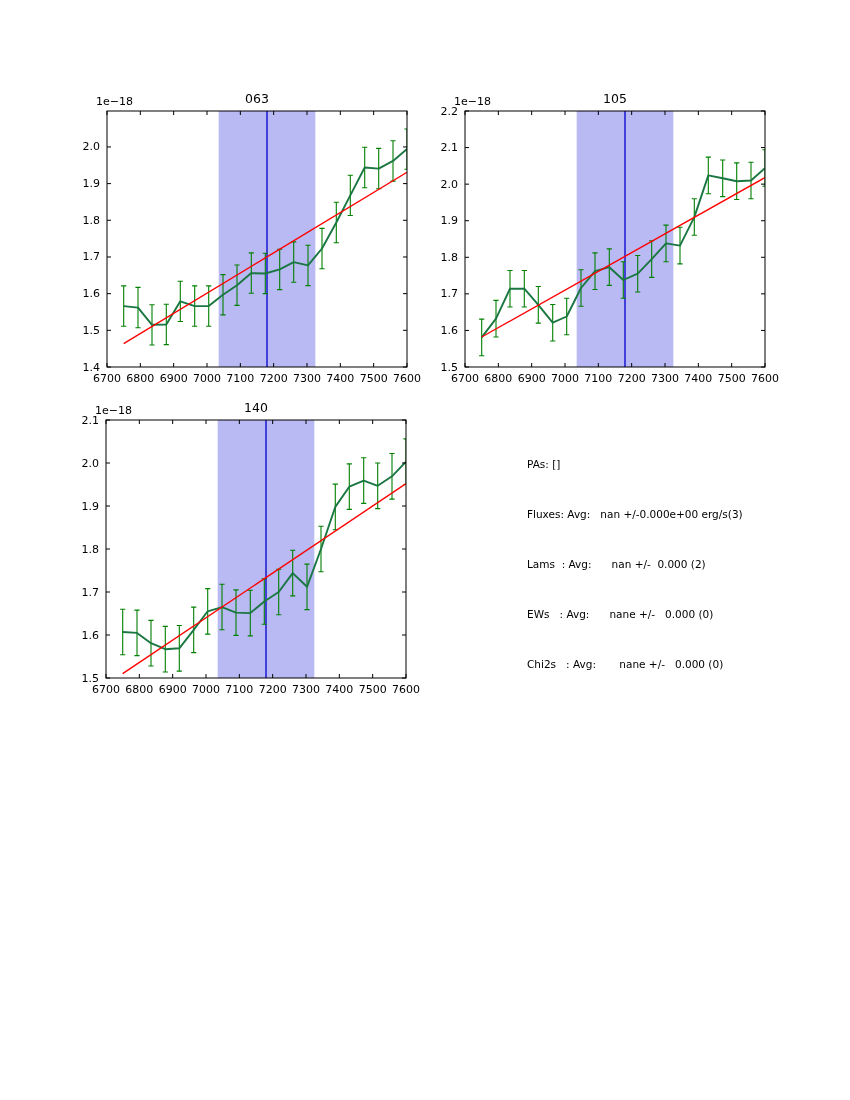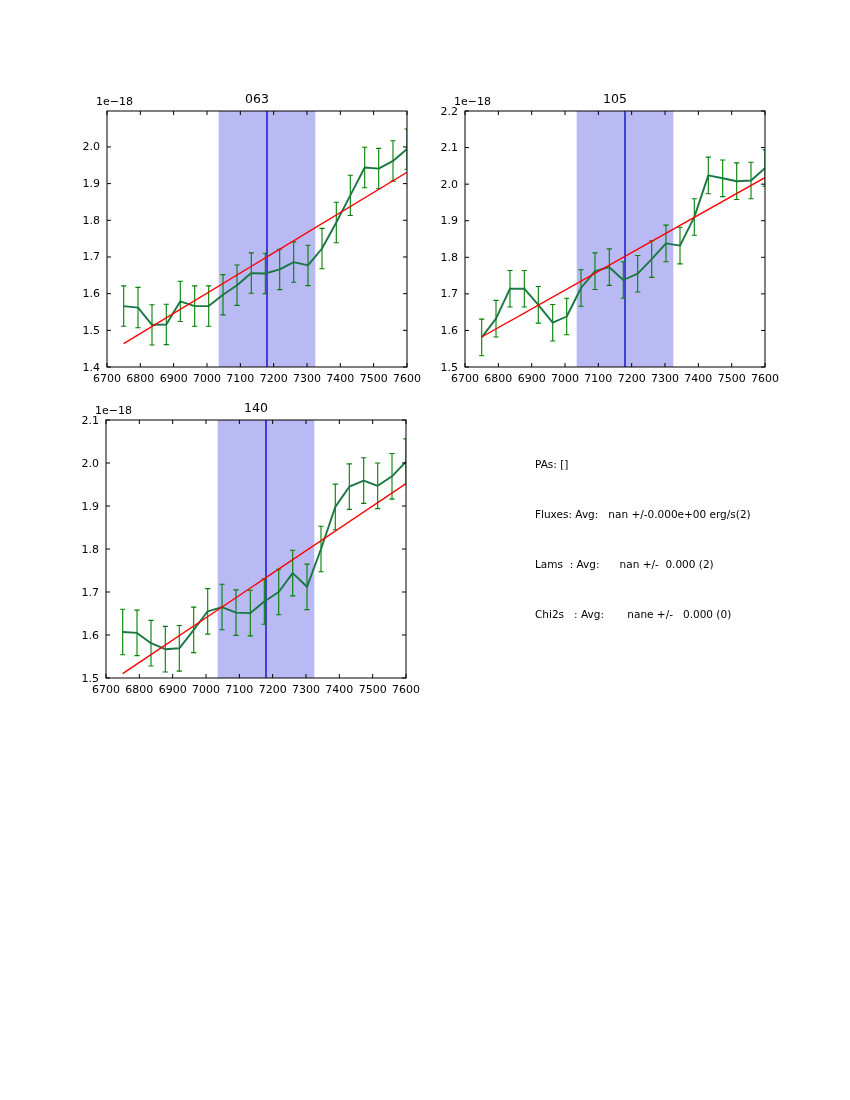--- a/index.html
+++ b/index.html
@@ -1,20 +1,20 @@
 <!DOCTYPE html>
 <html><head>
 <meta charset="utf-8">
 <style>
   html,body{margin:0;padding:0;background:#ffffff;}
   .canvas{position:relative;width:850px;height:1100px;background:#ffffff;overflow:hidden;
           font-family:"DejaVu Sans",sans-serif;}
   .chart{position:absolute;}
   .stats{position:absolute;left:527px;top:427px;color:#000;
-         font:10.5px "DejaVu Sans",sans-serif;white-space:pre;margin-left:8px;}
+         font:10.5px "DejaVu Sans",sans-serif;white-space:pre;}
   .stats-line{line-height:26px;height:26px;}
   svg text{font-family:"DejaVu Sans",sans-serif;fill:#000;}
 </style>
 </head>
 <body>
 
 <div class="canvas">
   <div class="chart" id="chart-0" style="left: 47px; top: 85px;"><svg width="380" height="315" viewBox="0 0 380 315">
         <defs>
           <clipPath id="clip0">
@@ -116,17 +116,18 @@
         <text x="53" y="201.50000000000003" text-anchor="end" font-size="11px">1.7</text>
         <text x="53" y="158.5" text-anchor="end" font-size="11px">1.8</text>
         <text x="53" y="115.50000000000006" text-anchor="end" font-size="11px">1.9</text>
         <text x="53" y="72.50000000000003" text-anchor="end" font-size="11px">2.0</text>
         <text x="53" y="29.5" text-anchor="end" font-size="11px">2.1</text>
         <text x="210" y="18" text-anchor="middle" font-size="12.5px">140</text>
         <text x="49" y="20" text-anchor="start" font-size="11px">1e−18</text>
       </svg></div>
   <div class="stats">
     <div class="stats-line">PAs: []</div>
-    <div class="stats-line">Fluxes: Avg:   nan +/-0.000e+00 erg/s(2)</div>
+    <div class="stats-line">Fluxes: Avg:   nan +/-0.000e+00 erg/s(3)</div>
     <div class="stats-line">Lams  : Avg:      nan +/-  0.000 (2)</div>
+    <div class="stats-line">EWs   : Avg:      nane +/-   0.000 (0)</div>
     <div class="stats-line">Chi2s   : Avg:       nane +/-   0.000 (0)</div>
   </div>
 </div>
 
 </body></html>

